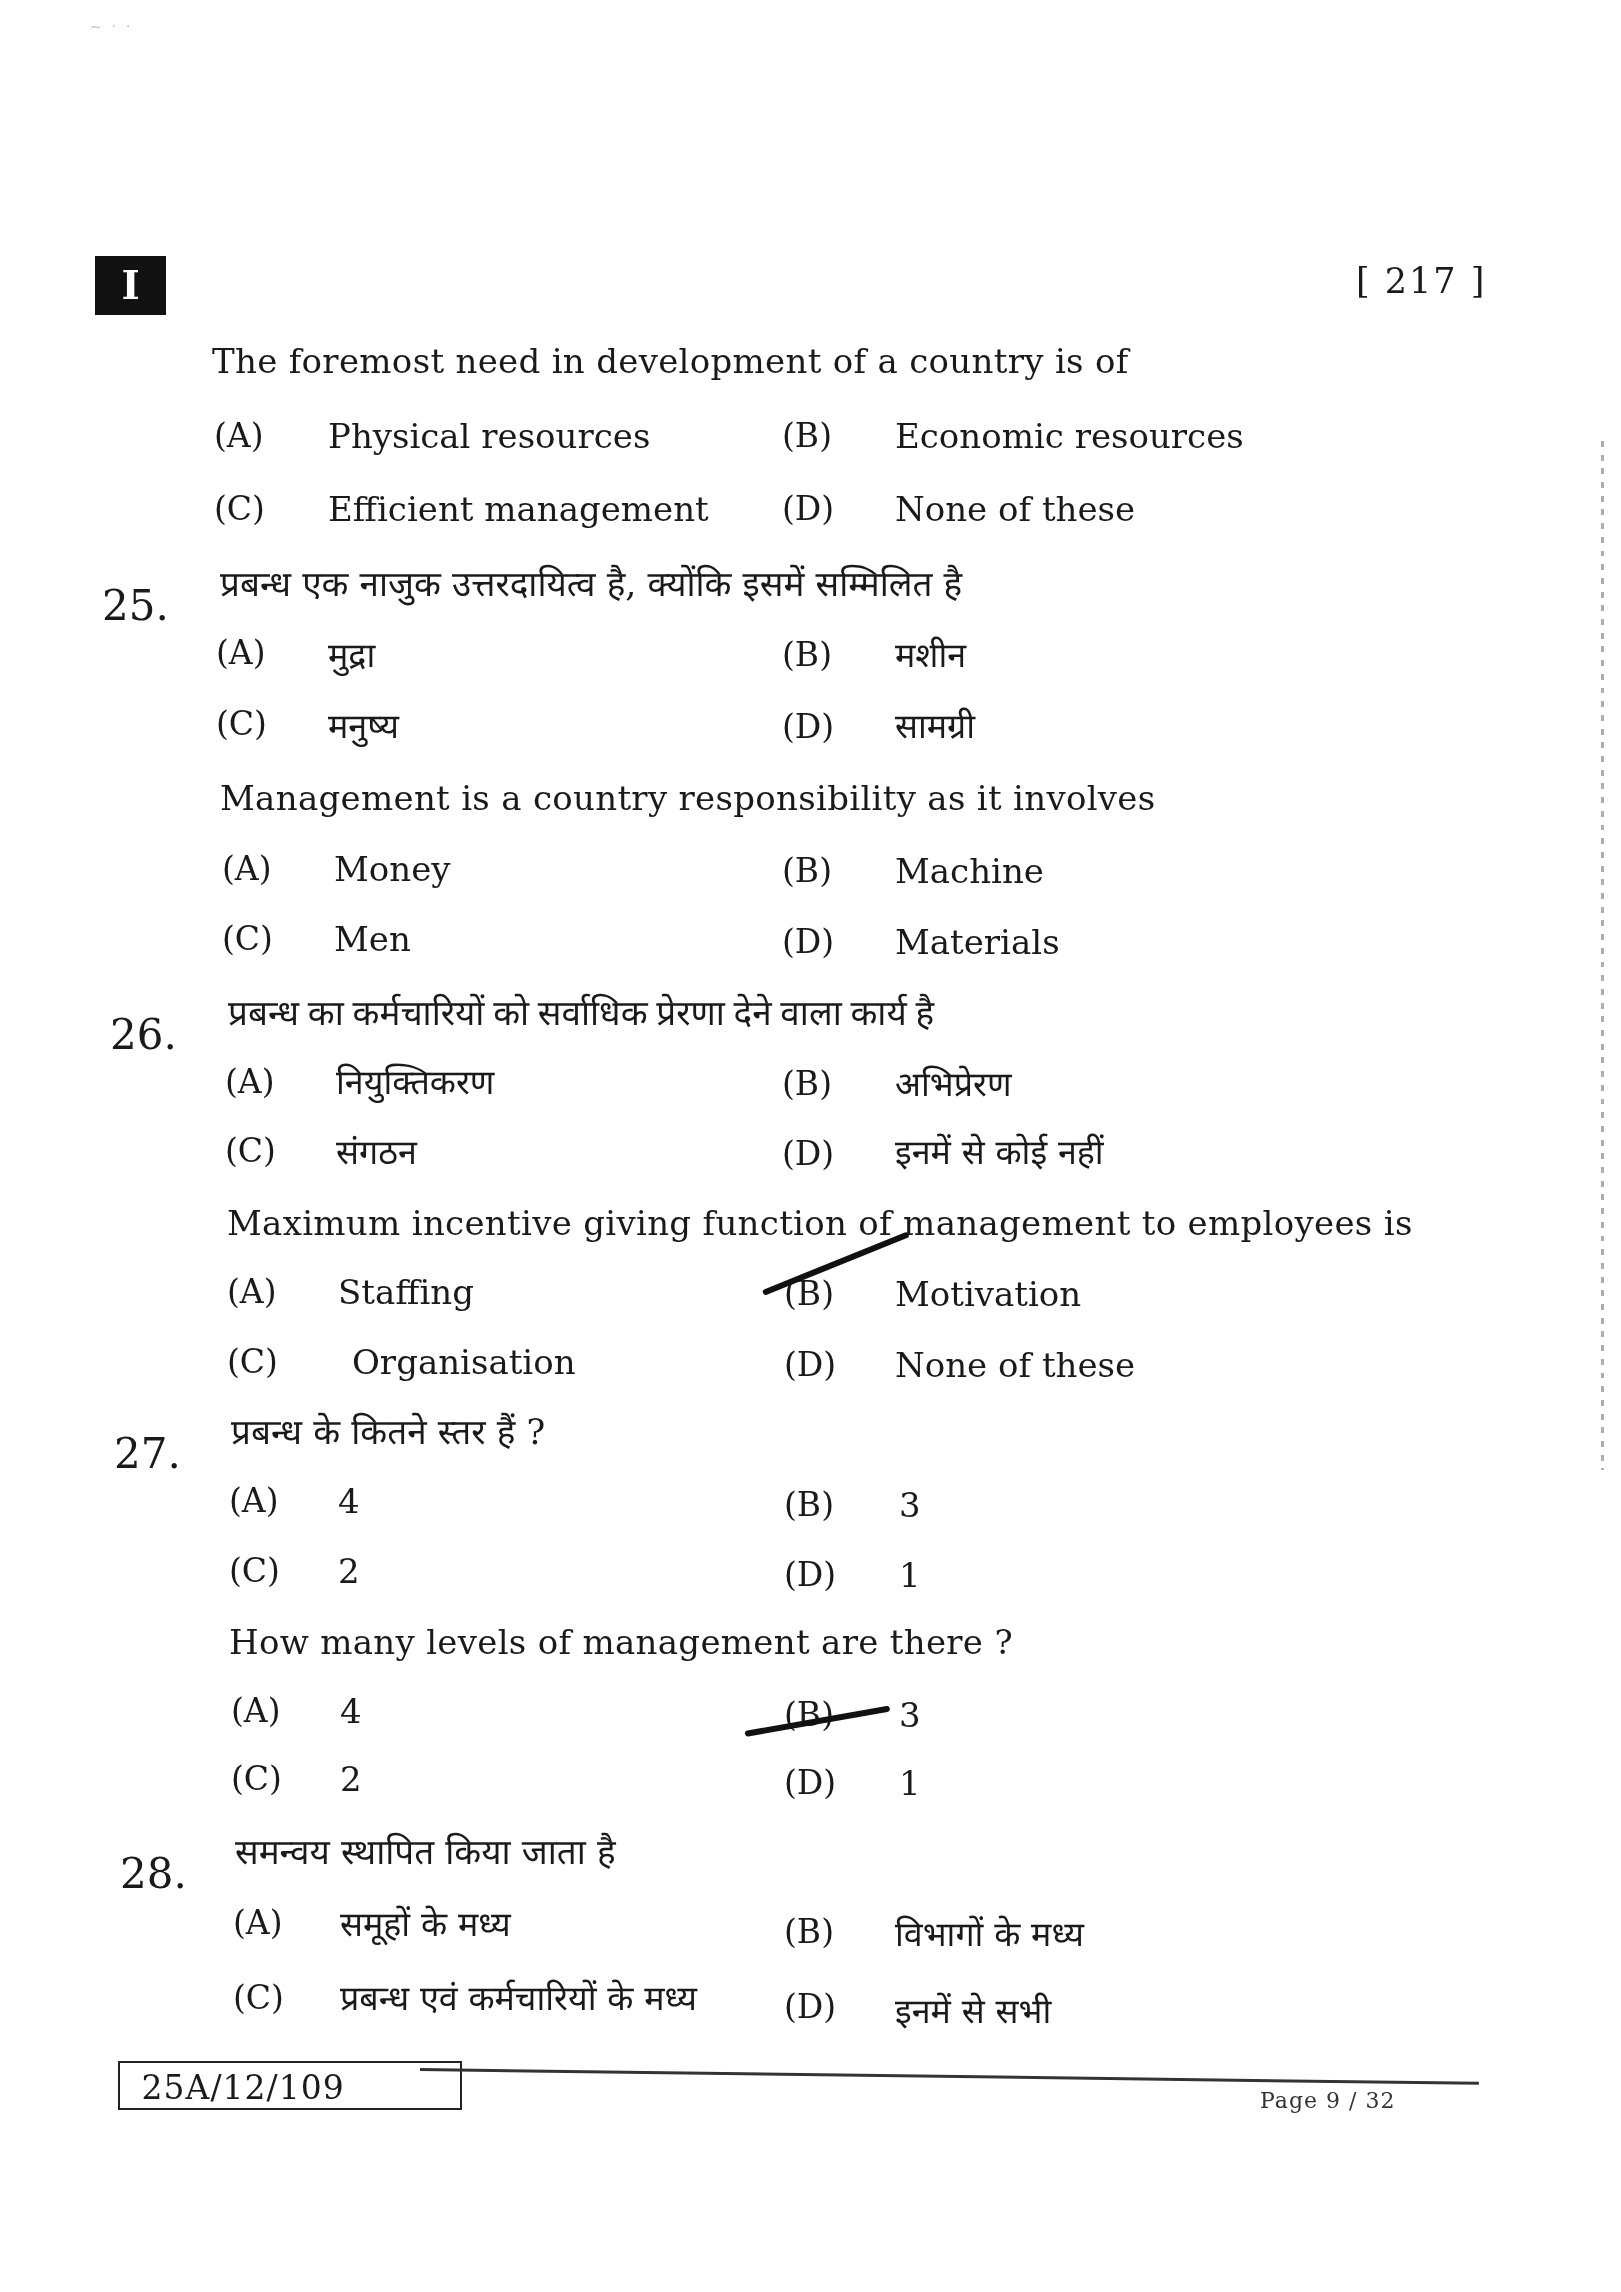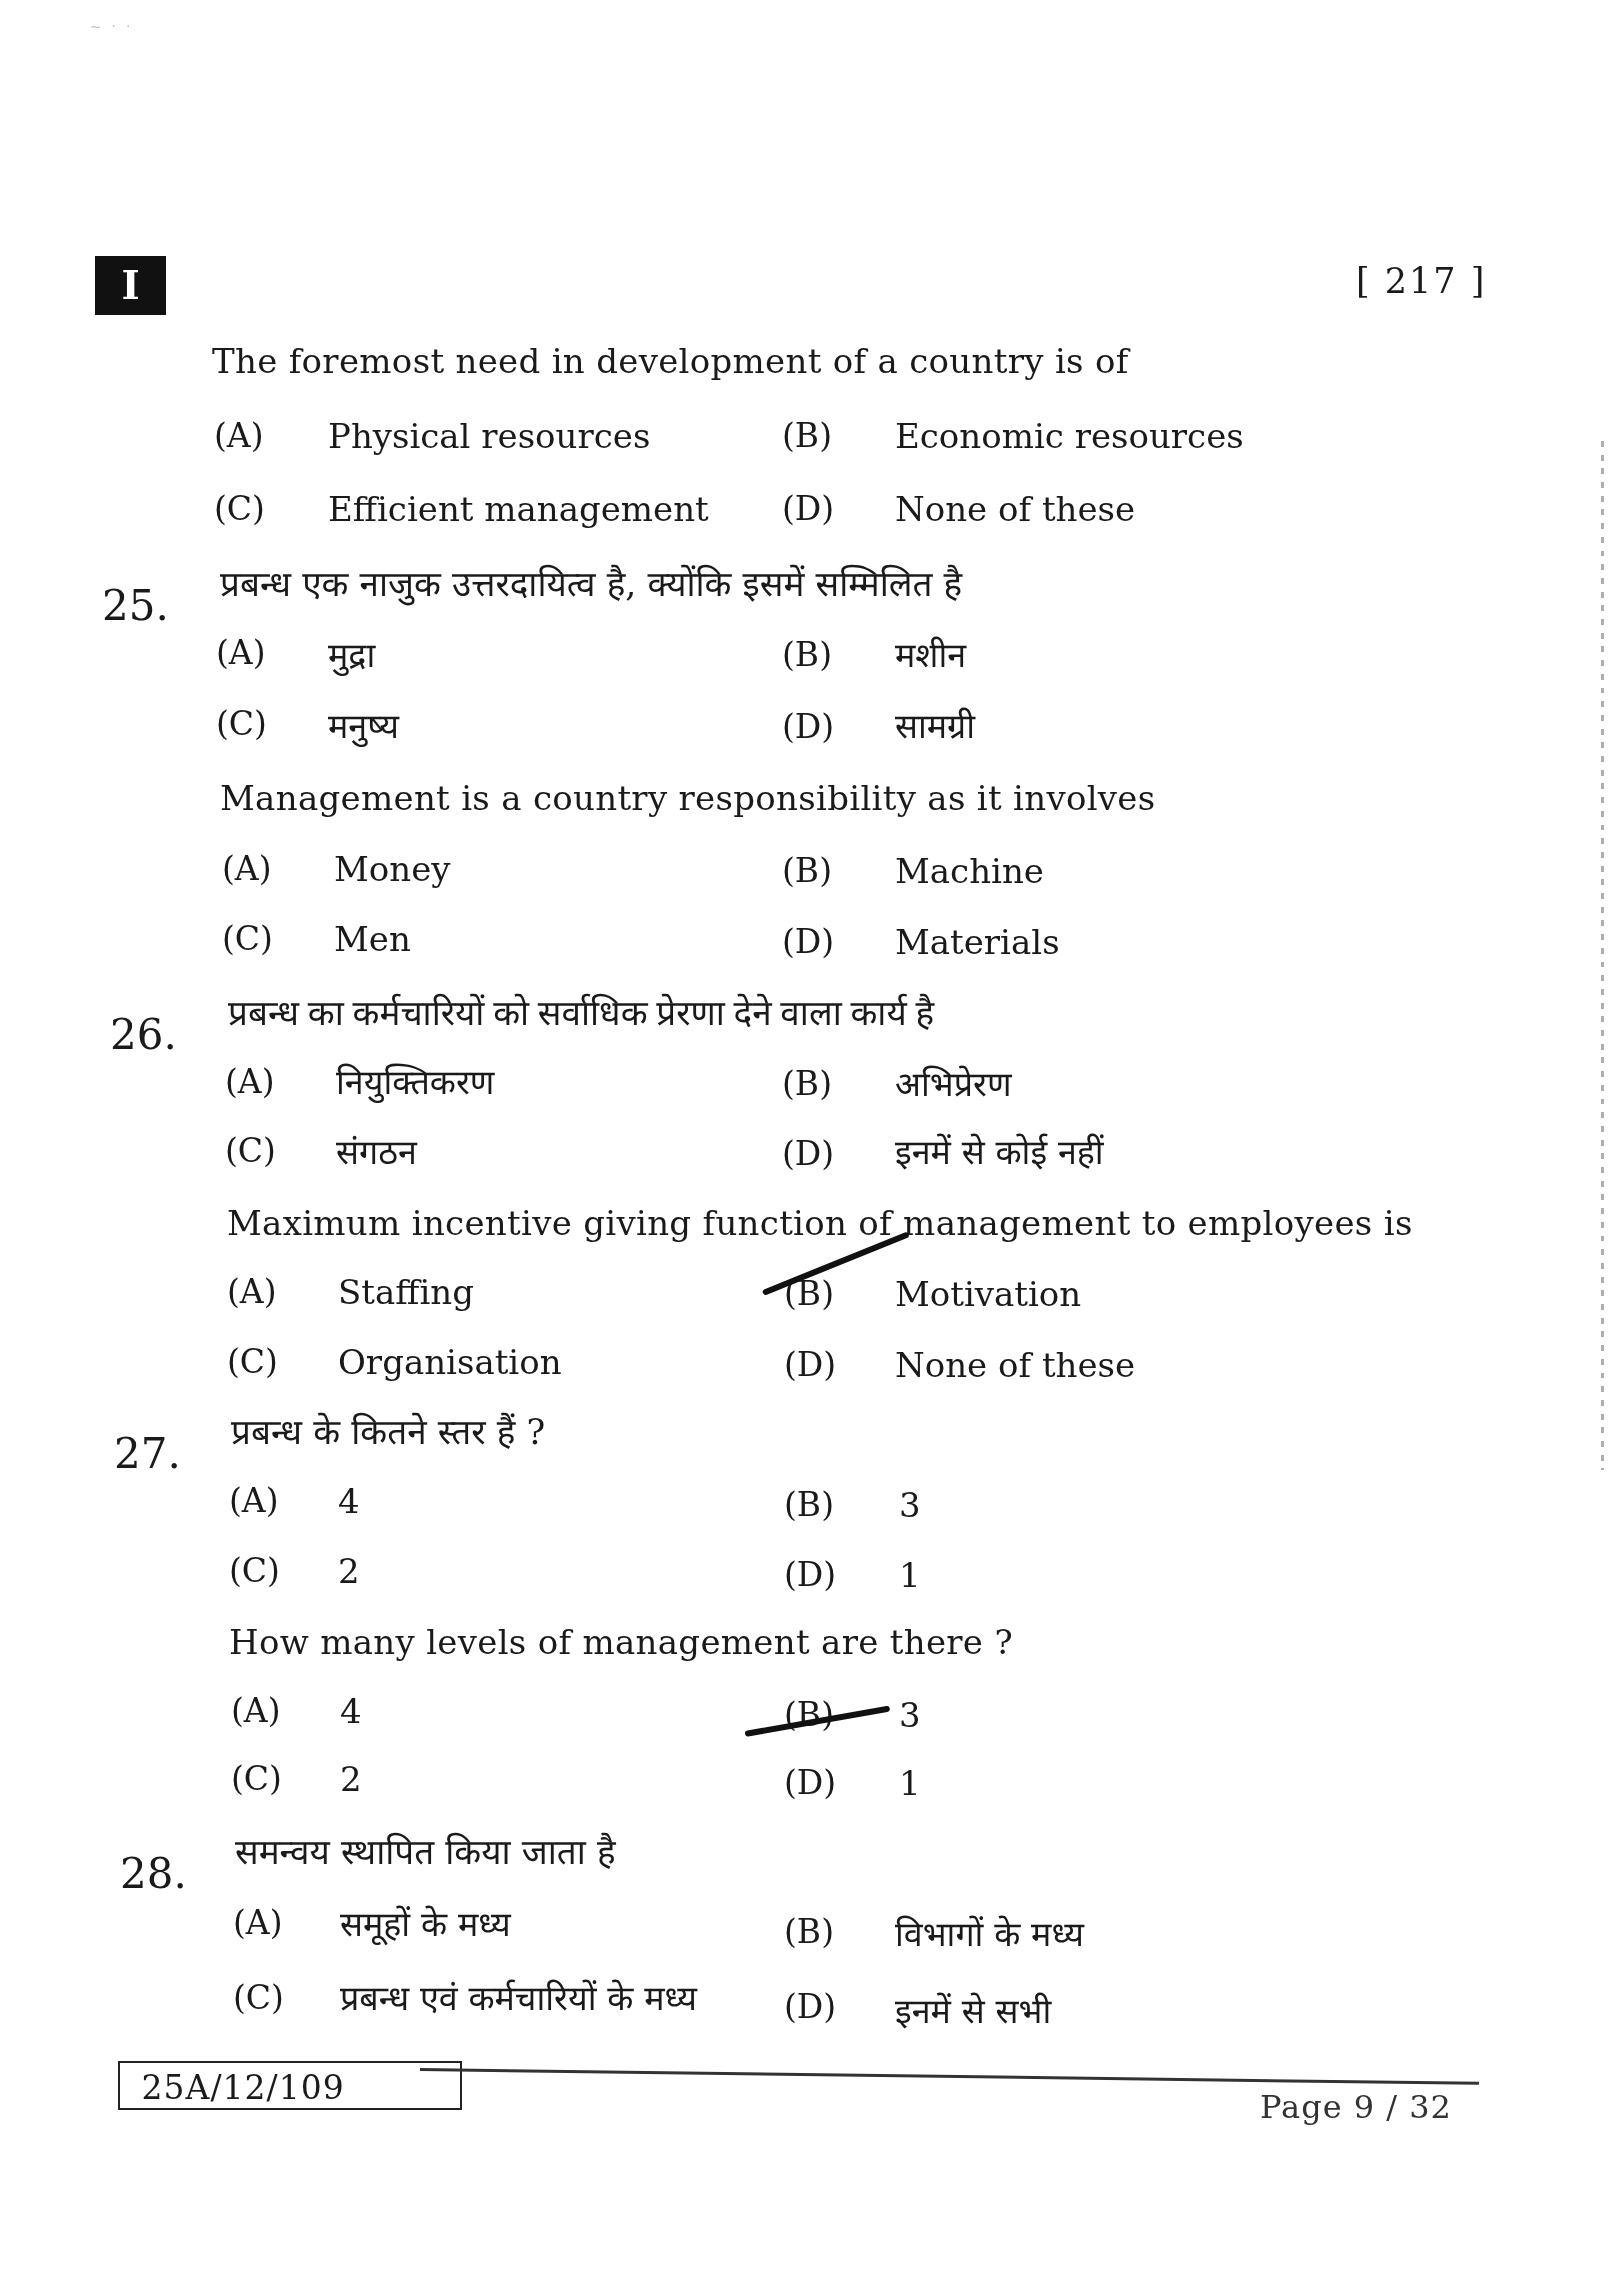--- a/index.html
+++ b/index.html
@@ -12,21 +12,21 @@
   .code { left:1356px; top:261px; font-size:35px; letter-spacing:2px; }
   .q-text { font-size:35px;margin-left:6px; }
   .q-en { font-size:34px; letter-spacing:0.3px; }
   .q-num { font-size:42px;margin-top:20px; }
   .opt-label { font-size:33px; }
   .opt-text { font-size:34px; }
   .strike { position:absolute; height:5.9px; background:#111; border-radius:2.9px; transform-origin:left center; }
   .footer-box { left:118px; top:2061px; width:344px; height:49px; border:2.9px solid #222;
                 font-size:33px; line-height:49px; padding-left:21.6px; box-sizing:border-box; letter-spacing:1px; }
   .footer-rule { left:420px; top:2068px; width:1059px; height:2.9px; background:#333; transform:rotate(0.75deg); transform-origin:left center; }
-  .page-no { left:1260px; top:2088px; font-size:32px; color:#333; letter-spacing:1px; }
+  .page-no { left:1260px; top:2088px; font-size:22px; color:#333; letter-spacing:1px; }
   .edge { left:1601px; top:441px; width:2.9px; height:1029px;
           background:repeating-linear-gradient(to bottom,#777 0 5.9px,transparent 5.9px 13.7px); opacity:0.6; }
 </style>
 </head>
 <body>
 
 <div class="abs scan-mark">~ · ·</div>
 <div class="abs series-box">I</div>
 <div class="abs code">[ 217 ]</div>
 <div class="abs edge"></div>
@@ -78,21 +78,21 @@
   <div class="abs opt-label" style="left:782px;top:1134px;">(D)</div>
   <div class="abs opt-text" style="left:895px;top:1128px;">इनमें से कोई नहीं</div>
 
   <div class="abs q-en" style="left:227px;top:1203px;">Maximum incentive giving function of management to employees is</div>
   <div class="abs opt-label" style="left:227px;top:1272px;">(A)</div>
   <div class="abs opt-text" style="left:338px;top:1272px;">Staffing</div>
   <div class="abs opt-label" style="left:784px;top:1274px;">(B)</div>
   <div class="strike" style="left:763px;top:1290px;width:157px;transform:rotate(-22deg);"></div>
   <div class="abs opt-text" style="left:895px;top:1274px;">Motivation</div>
   <div class="abs opt-label" style="left:227px;top:1342px;">(C)</div>
-  <div class="abs opt-text" style="left:338px;top:1342px;text-align:center;">Organisation</div>
+  <div class="abs opt-text" style="left:352px;top:1342px;text-align:center;">Organisation</div>
   <div class="abs opt-label" style="left:784px;top:1345px;">(D)</div>
   <div class="abs opt-text" style="left:895px;top:1345px;">None of these</div>
 </div>
 
 <div>
   <div class="abs q-num" style="left:114px;top:1409px;">27.</div>
   <div class="abs q-text" style="left:225px;top:1407px;">प्रबन्ध के कितने स्तर हैं ?</div>
   <div class="abs opt-label" style="left:229px;top:1481px;">(A)</div>
   <div class="abs opt-text" style="left:338px;top:1481px;">4</div>
   <div class="abs opt-label" style="left:784px;top:1485px;">(B)</div>

